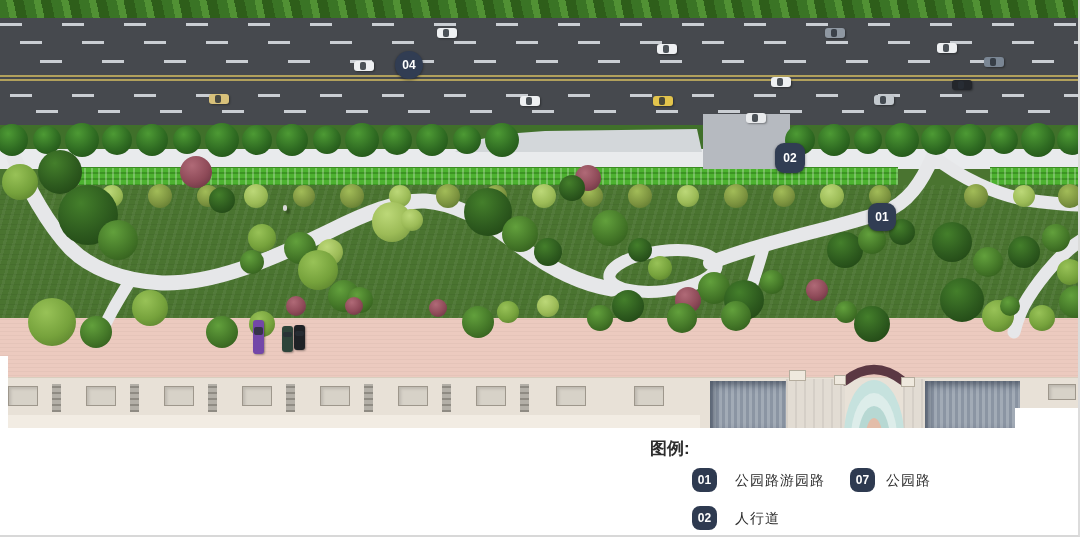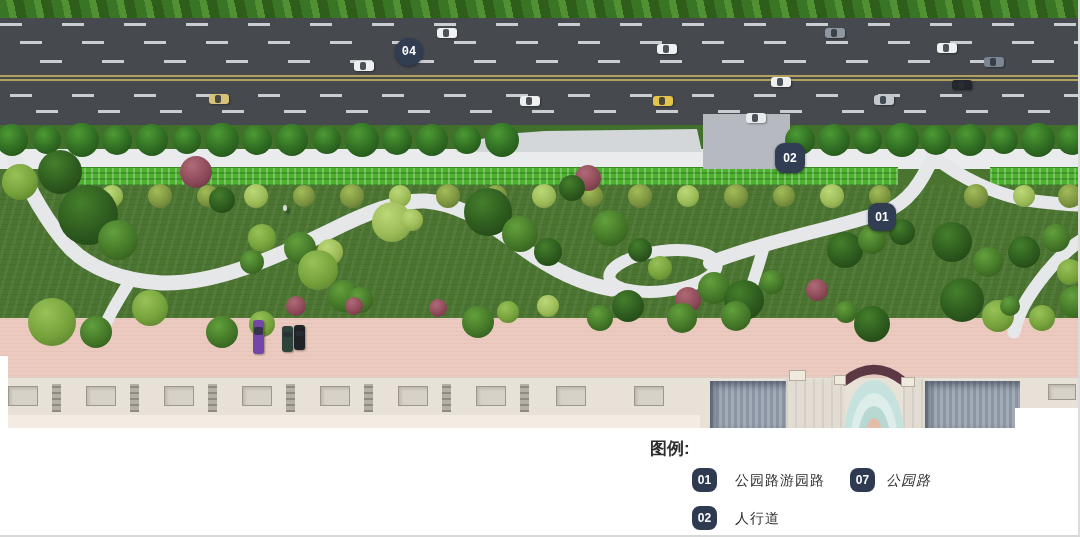--- a/index.html
+++ b/index.html
@@ -60,30 +60,30 @@
   .parapet{background:#efe9de;border:1px solid #b5ad9e;box-sizing:border-box;}
   .svg-layer{position:absolute;left:0;top:0;width:1080px;height:428px;}
   .tree{position:absolute;border-radius:50%;}
   .car{position:absolute;border-radius:3px;box-shadow:1px 1px 2px rgba(0,0,0,.35);}
   .windshield{position:absolute;left:30%;top:12%;width:28%;height:76%;background:rgba(40,46,54,.82);border-radius:2px;}
   .windshield-v{position:absolute;left:12%;top:22%;width:76%;height:22%;background:rgba(40,46,54,.82);border-radius:2px;}
   .ped{position:absolute;width:4px;height:6px;border-radius:2px;background:#d8d8d8;box-shadow:3px 3px 2px rgba(0,0,0,.3);}
   
   .marker{position:absolute;background:#313d53;color:#fff;font-weight:bold;font-size:12px;
      display:flex;align-items:center;justify-content:center;box-shadow:0 1px 3px rgba(0,0,0,.45);}
-  .marker-04{left:395px;top:38px;width:28px;height:28px;border-radius:50%;font-family:Liberation Mono, monospace;}
+  .marker-04{left:395px;top:51px;width:28px;height:28px;border-radius:50%;}
   .marker-02{left:775px;top:143px;width:30px;height:30px;border-radius:9px;}
   .marker-01{left:868px;top:203px;width:28px;height:28px;border-radius:9px;}
   
   .legend-title{position:absolute;left:650px;top:437px;font-size:17px;font-weight:bold;color:#2d2d2d;}
   .li-badge{position:absolute;width:25px;height:24px;border-radius:8px;background:#2e3a50;color:#fff;
      font-size:12px;font-weight:bold;display:flex;align-items:center;justify-content:center;}
   .li-label{position:absolute;font-size:14px;color:#2d2d2d;letter-spacing:1px;}
   .b1{left:692px;top:468px;} .l1{left:735px;top:472px;}
-  .b3{left:850px;top:468px;} .l3{left:886px;top:472px;font-style:italic;}
+  .b3{left:850px;top:468px;} .l3{left:886px;top:472px;}
   .b2{left:692px;top:506px;} .l2{left:735px;top:510px;}
 </style>
 </head>
 <body>
 
 <div class="page">
   <div class="map">
     <div class="abs top-trees"></div>
     <div class="abs road"></div>
     <div class="abs tree-band"></div>

